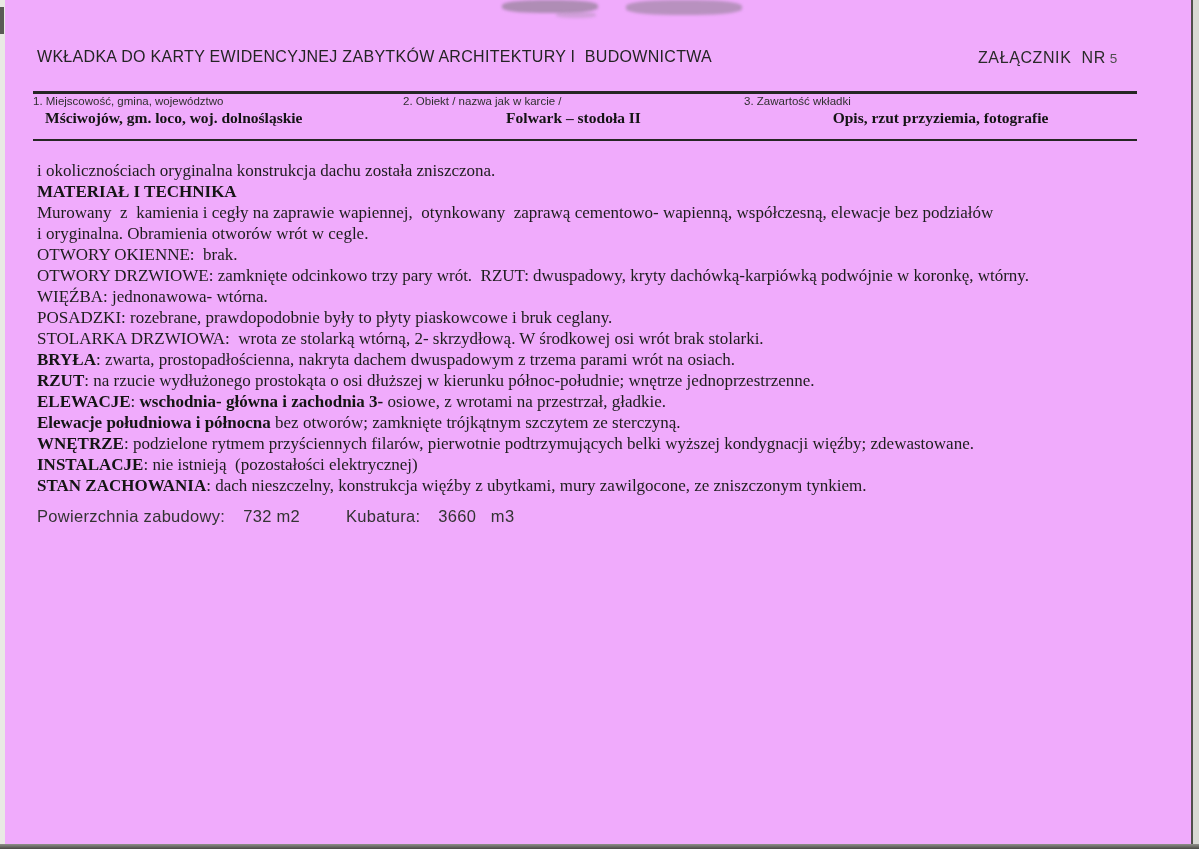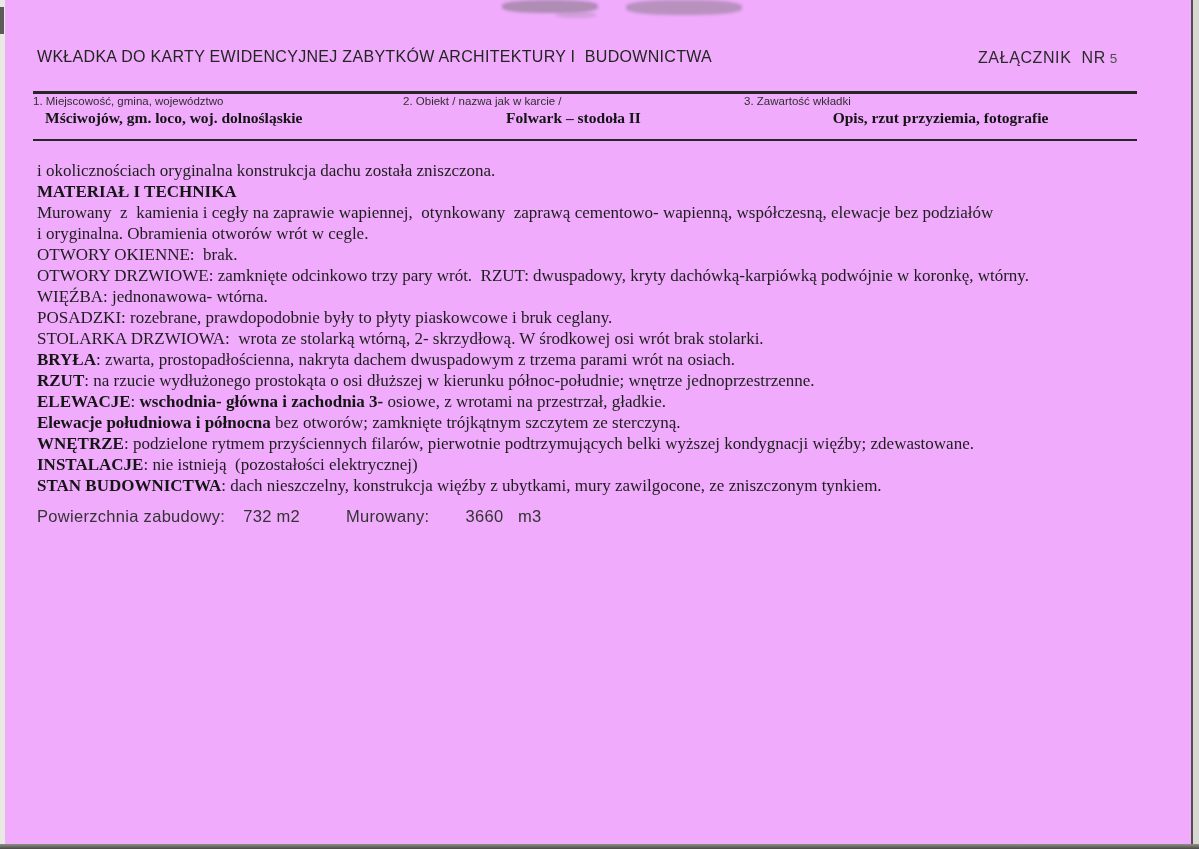--- a/index.html
+++ b/index.html
@@ -55,21 +55,21 @@
   .body-line .b { font-weight:bold; color:#151515; }
 
   
   .stats {
     position:absolute; left:37px; top:507px;
     font-family:"Liberation Sans", sans-serif;
     font-size:16.5px; color:#333; letter-spacing:0.3px; white-space:pre;
   }
   .stats .v-area { margin-left:18px; }
   .stats .l-volume { margin-left:46px; }
-  .stats .v-volume { margin-left:36px; }
+  .stats .v-volume { margin-left:18px; }
 
   
   .smudge { position:absolute; filter:blur(1.5px); border-radius:40%; }
   .smudge-1 { left:502px; top:0; width:96px; height:13px;
     background:rgba(96,104,96,0.45); }
   .smudge-2 { left:626px; top:0; width:116px; height:15px;
     background:rgba(100,108,100,0.40); }
   .smudge-3 { left:556px; top:12px; width:40px; height:6px;
     background:rgba(120,126,118,0.25); }
   .edge-left-band { position:absolute; left:0; top:0; width:5px; height:849px;
@@ -124,22 +124,22 @@
       <div class="body-line"><span>OTWORY DRZWIOWE: zamknięte odcinkowo trzy pary wrót.  RZUT: dwuspadowy, kryty dachówką-karpiówką podwójnie w koronkę, wtórny.</span></div>
       <div class="body-line"><span>WIĘŹBA: jednonawowa- wtórna.</span></div>
       <div class="body-line"><span>POSADZKI: rozebrane, prawdopodobnie były to płyty piaskowcowe i bruk ceglany.</span></div>
       <div class="body-line"><span>STOLARKA DRZWIOWA:  wrota ze stolarką wtórną, 2- skrzydłową. W środkowej osi wrót brak stolarki.</span></div>
       <div class="body-line"><span class="b">BRYŁA</span><span>: zwarta, prostopadłościenna, nakryta dachem dwuspadowym z trzema parami wrót na osiach.</span></div>
       <div class="body-line"><span class="b">RZUT</span><span>: na rzucie wydłużonego prostokąta o osi dłuższej w kierunku północ-południe; wnętrze jednoprzestrzenne.</span></div>
       <div class="body-line"><span class="b">ELEWACJE</span><span>: </span><span class="b">wschodnia- główna i zachodnia 3-</span><span> osiowe, z wrotami na przestrzał, gładkie.</span></div>
       <div class="body-line"><span class="b">Elewacje południowa i północna</span><span> bez otworów; zamknięte trójkątnym szczytem ze sterczyną.</span></div>
       <div class="body-line"><span class="b">WNĘTRZE</span><span>: podzielone rytmem przyściennych filarów, pierwotnie podtrzymujących belki wyższej kondygnacji więźby; zdewastowane.</span></div>
       <div class="body-line"><span class="b">INSTALACJE</span><span>: nie istnieją  (pozostałości elektrycznej)</span></div>
-      <div class="body-line"><span class="b">STAN BUDOWNICTWA</span><span>: dach nieszczelny, konstrukcja więźby z ubytkami, mury zawilgocone, ze zniszczonym tynkiem.</span></div>
+      <div class="body-line"><span class="b">STAN ZACHOWANIA</span><span>: dach nieszczelny, konstrukcja więźby z ubytkami, mury zawilgocone, ze zniszczonym tynkiem.</span></div>
     </div>
 
-  <div class="stats"><span>Powierzchnia zabudowy:</span><span class="v-area">732 m2</span><span class="l-volume">Murowany:</span><span class="v-volume">3660   m3</span></div>
+  <div class="stats"><span>Powierzchnia zabudowy:</span><span class="v-area">732 m2</span><span class="l-volume">Kubatura:</span><span class="v-volume">3660   m3</span></div>
 
   <div class="edge-right-line"></div>
   <div class="edge-right-band"></div>
   <div class="edge-bottom"></div>
 
 </div>
 
 </body></html>

